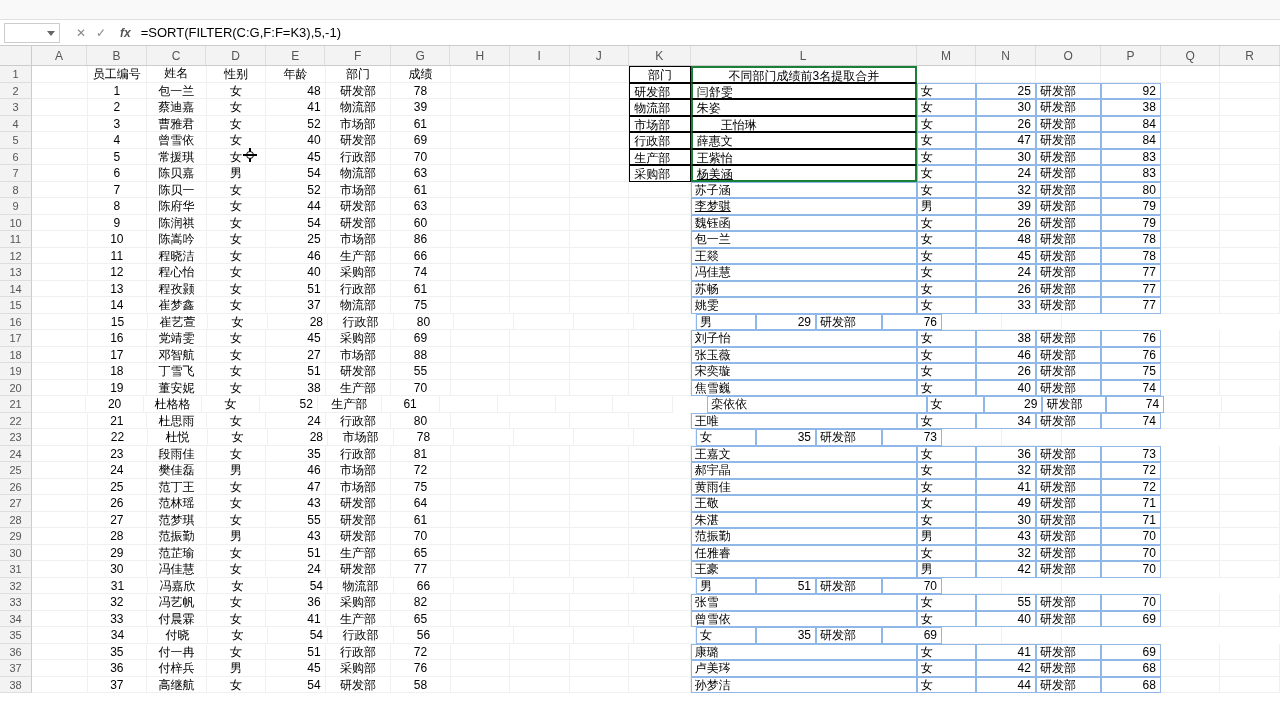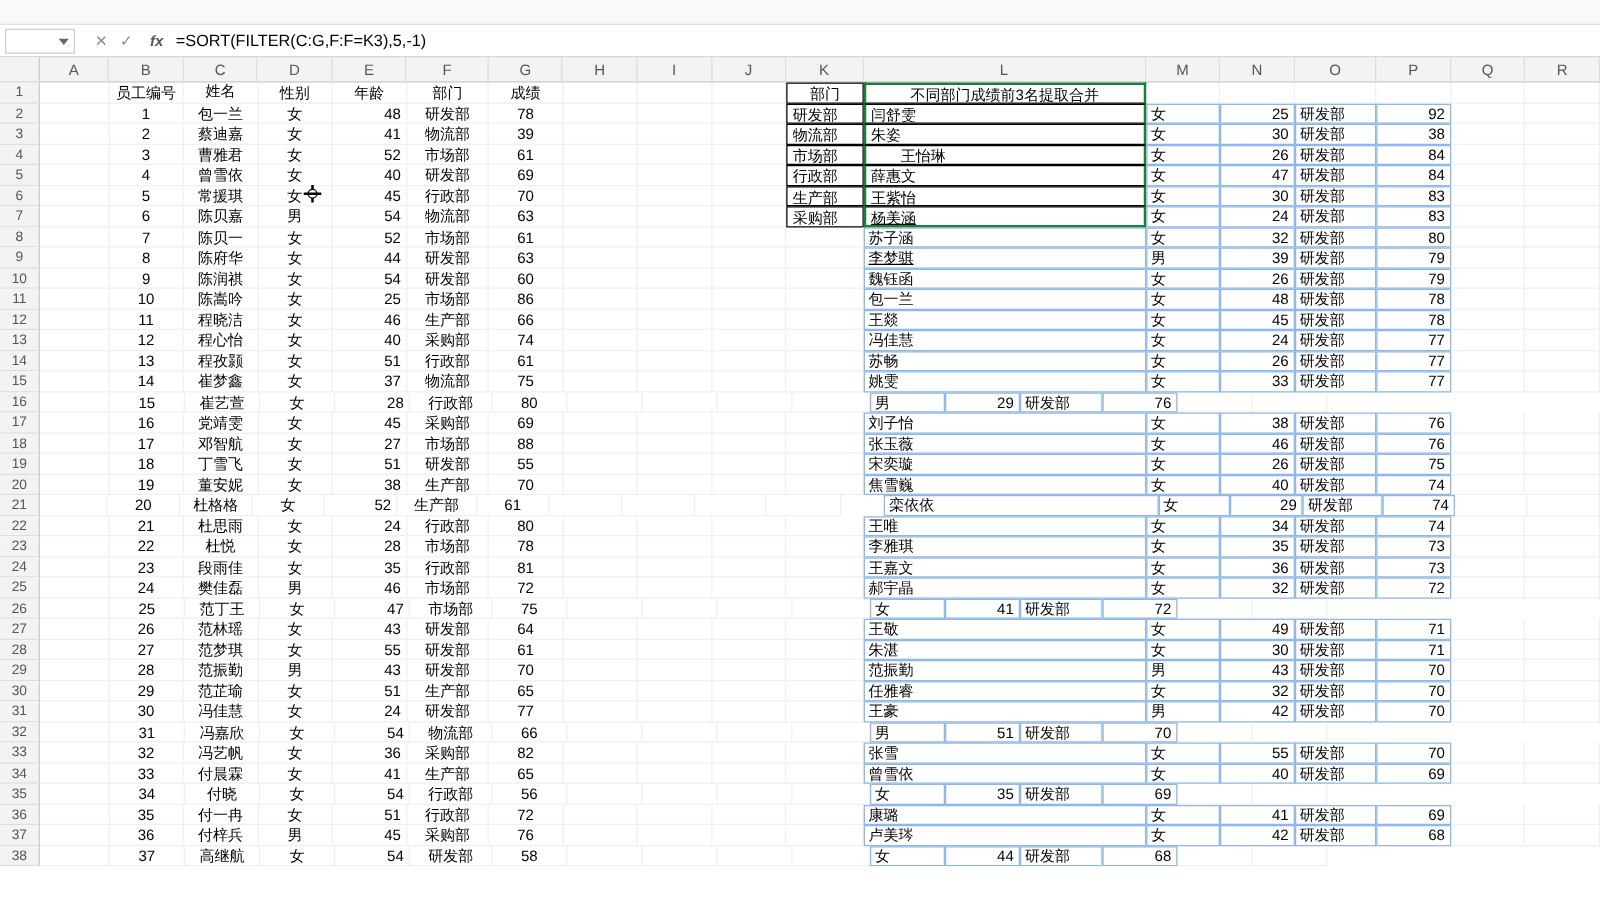--- a/index.html
+++ b/index.html
@@ -541,21 +541,20 @@
         <div class="cell c" style="width: 60px;">22</div>
         <div class="cell c" style="width: 60px;">杜悦</div>
         <div class="cell c" style="width: 60px;">女</div>
         <div class="cell r" style="width: 60px;">28</div>
         <div class="cell c" style="width: 66px;">市场部</div>
         <div class="cell c" style="width: 60px;">78</div>
         <div class="cell" style="width: 60px;"></div>
         <div class="cell" style="width: 60px;"></div>
         <div class="cell" style="width: 60px;"></div>
         <div class="cell" style="width: 62px;"></div>
-        <div class="cell spill" style="width: 228px;">李雅琪</div>
         <div class="cell spill" style="width: 60px;">女</div>
         <div class="cell r spill" style="width: 60px;">35</div>
         <div class="cell spill" style="width: 66px;">研发部</div>
         <div class="cell r spill" style="width: 60px;">73</div>
         <div class="cell" style="width: 60px;"></div>
         <div class="cell" style="width: 60px;"></div>
       </div>
       <div class="row">
         <div class="rh">24</div>
         <div class="cell" style="width: 56px;"></div>
@@ -604,20 +603,21 @@
         <div class="cell c" style="width: 60px;">25</div>
         <div class="cell c" style="width: 60px;">范丁王</div>
         <div class="cell c" style="width: 60px;">女</div>
         <div class="cell r" style="width: 60px;">47</div>
         <div class="cell c" style="width: 66px;">市场部</div>
         <div class="cell c" style="width: 60px;">75</div>
         <div class="cell" style="width: 60px;"></div>
         <div class="cell" style="width: 60px;"></div>
         <div class="cell" style="width: 60px;"></div>
         <div class="cell" style="width: 62px;"></div>
+        <div class="cell spill" style="width: 228px;">黄雨佳</div>
         <div class="cell spill" style="width: 60px;">女</div>
         <div class="cell r spill" style="width: 60px;">41</div>
         <div class="cell spill" style="width: 66px;">研发部</div>
         <div class="cell r spill" style="width: 60px;">72</div>
         <div class="cell" style="width: 60px;"></div>
         <div class="cell" style="width: 60px;"></div>
       </div>
       <div class="row">
         <div class="rh">27</div>
         <div class="cell" style="width: 56px;"></div>
@@ -853,20 +853,21 @@
         <div class="cell c" style="width: 60px;">37</div>
         <div class="cell c" style="width: 60px;">高继航</div>
         <div class="cell c" style="width: 60px;">女</div>
         <div class="cell r" style="width: 60px;">54</div>
         <div class="cell c" style="width: 66px;">研发部</div>
         <div class="cell c" style="width: 60px;">58</div>
         <div class="cell" style="width: 60px;"></div>
         <div class="cell" style="width: 60px;"></div>
         <div class="cell" style="width: 60px;"></div>
         <div class="cell" style="width: 62px;"></div>
+        <div class="cell spill" style="width: 228px;">孙梦洁</div>
         <div class="cell spill" style="width: 60px;">女</div>
         <div class="cell r spill" style="width: 60px;">44</div>
         <div class="cell spill" style="width: 66px;">研发部</div>
         <div class="cell r spill" style="width: 60px;">68</div>
         <div class="cell" style="width: 60px;"></div>
         <div class="cell" style="width: 60px;"></div>
       </div>
     </div>
   <div class="cursor-cross" style="left:243px; top:102px;">
       <span class="ring"></span>

